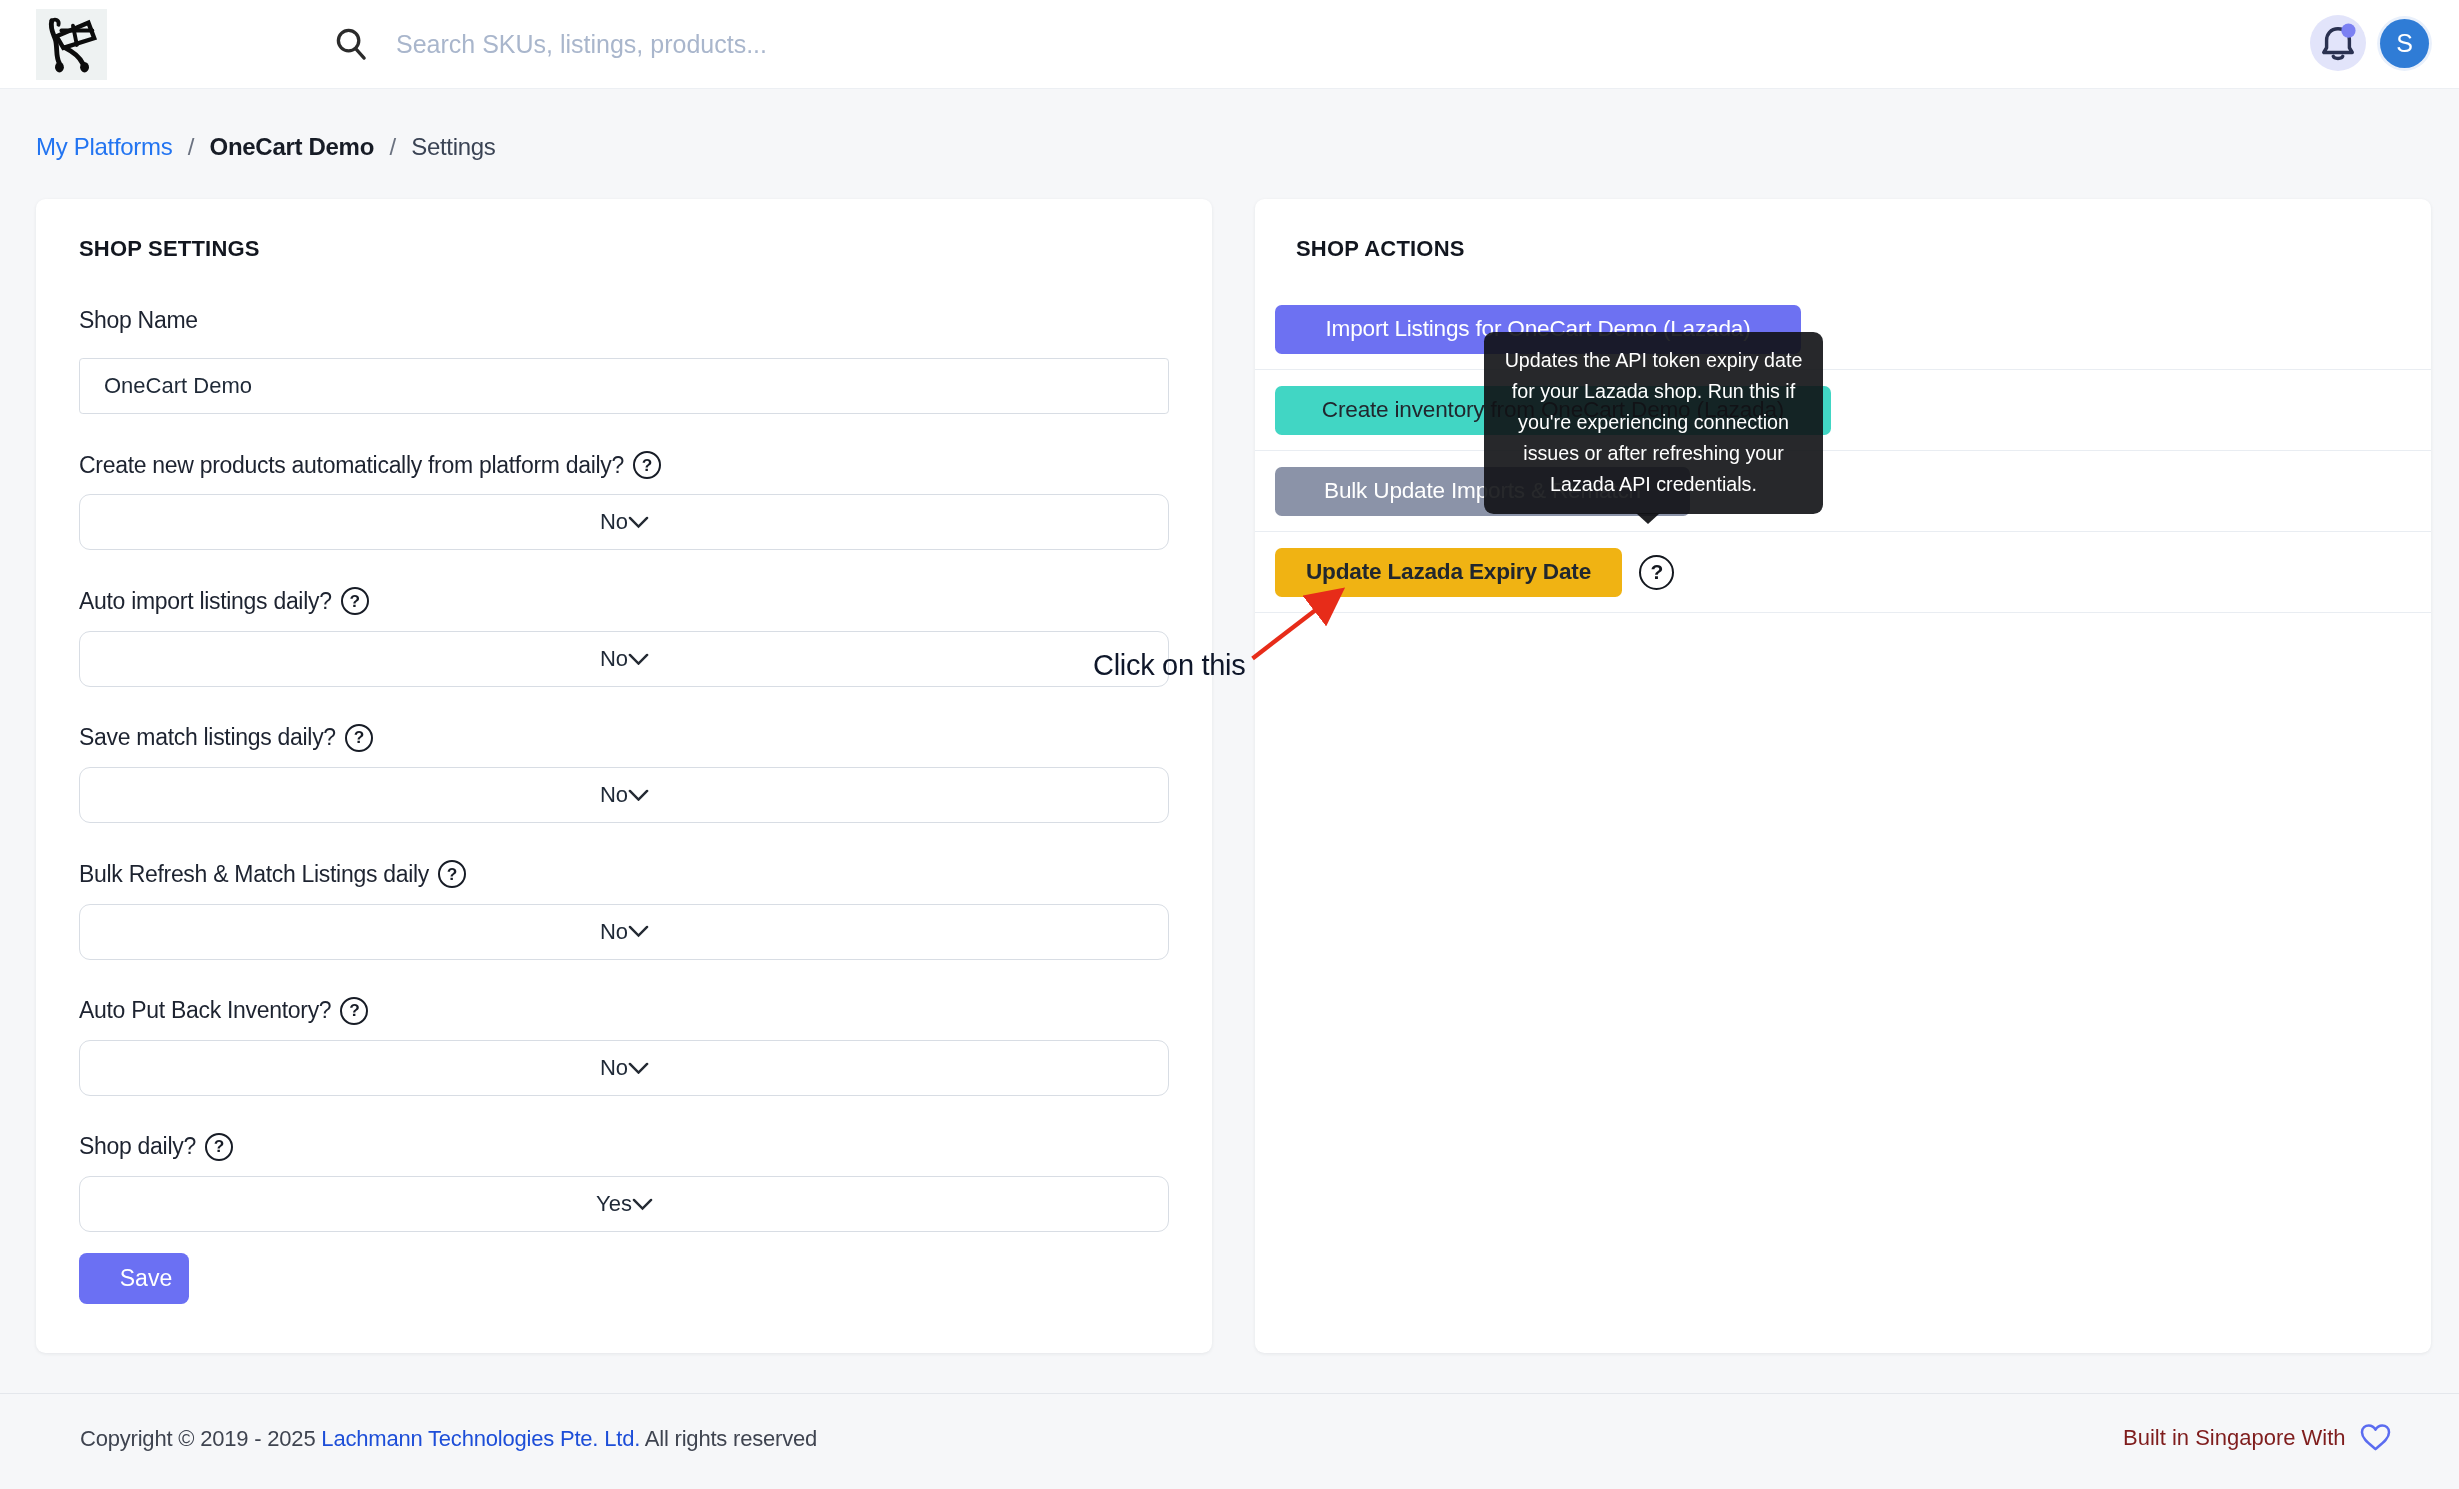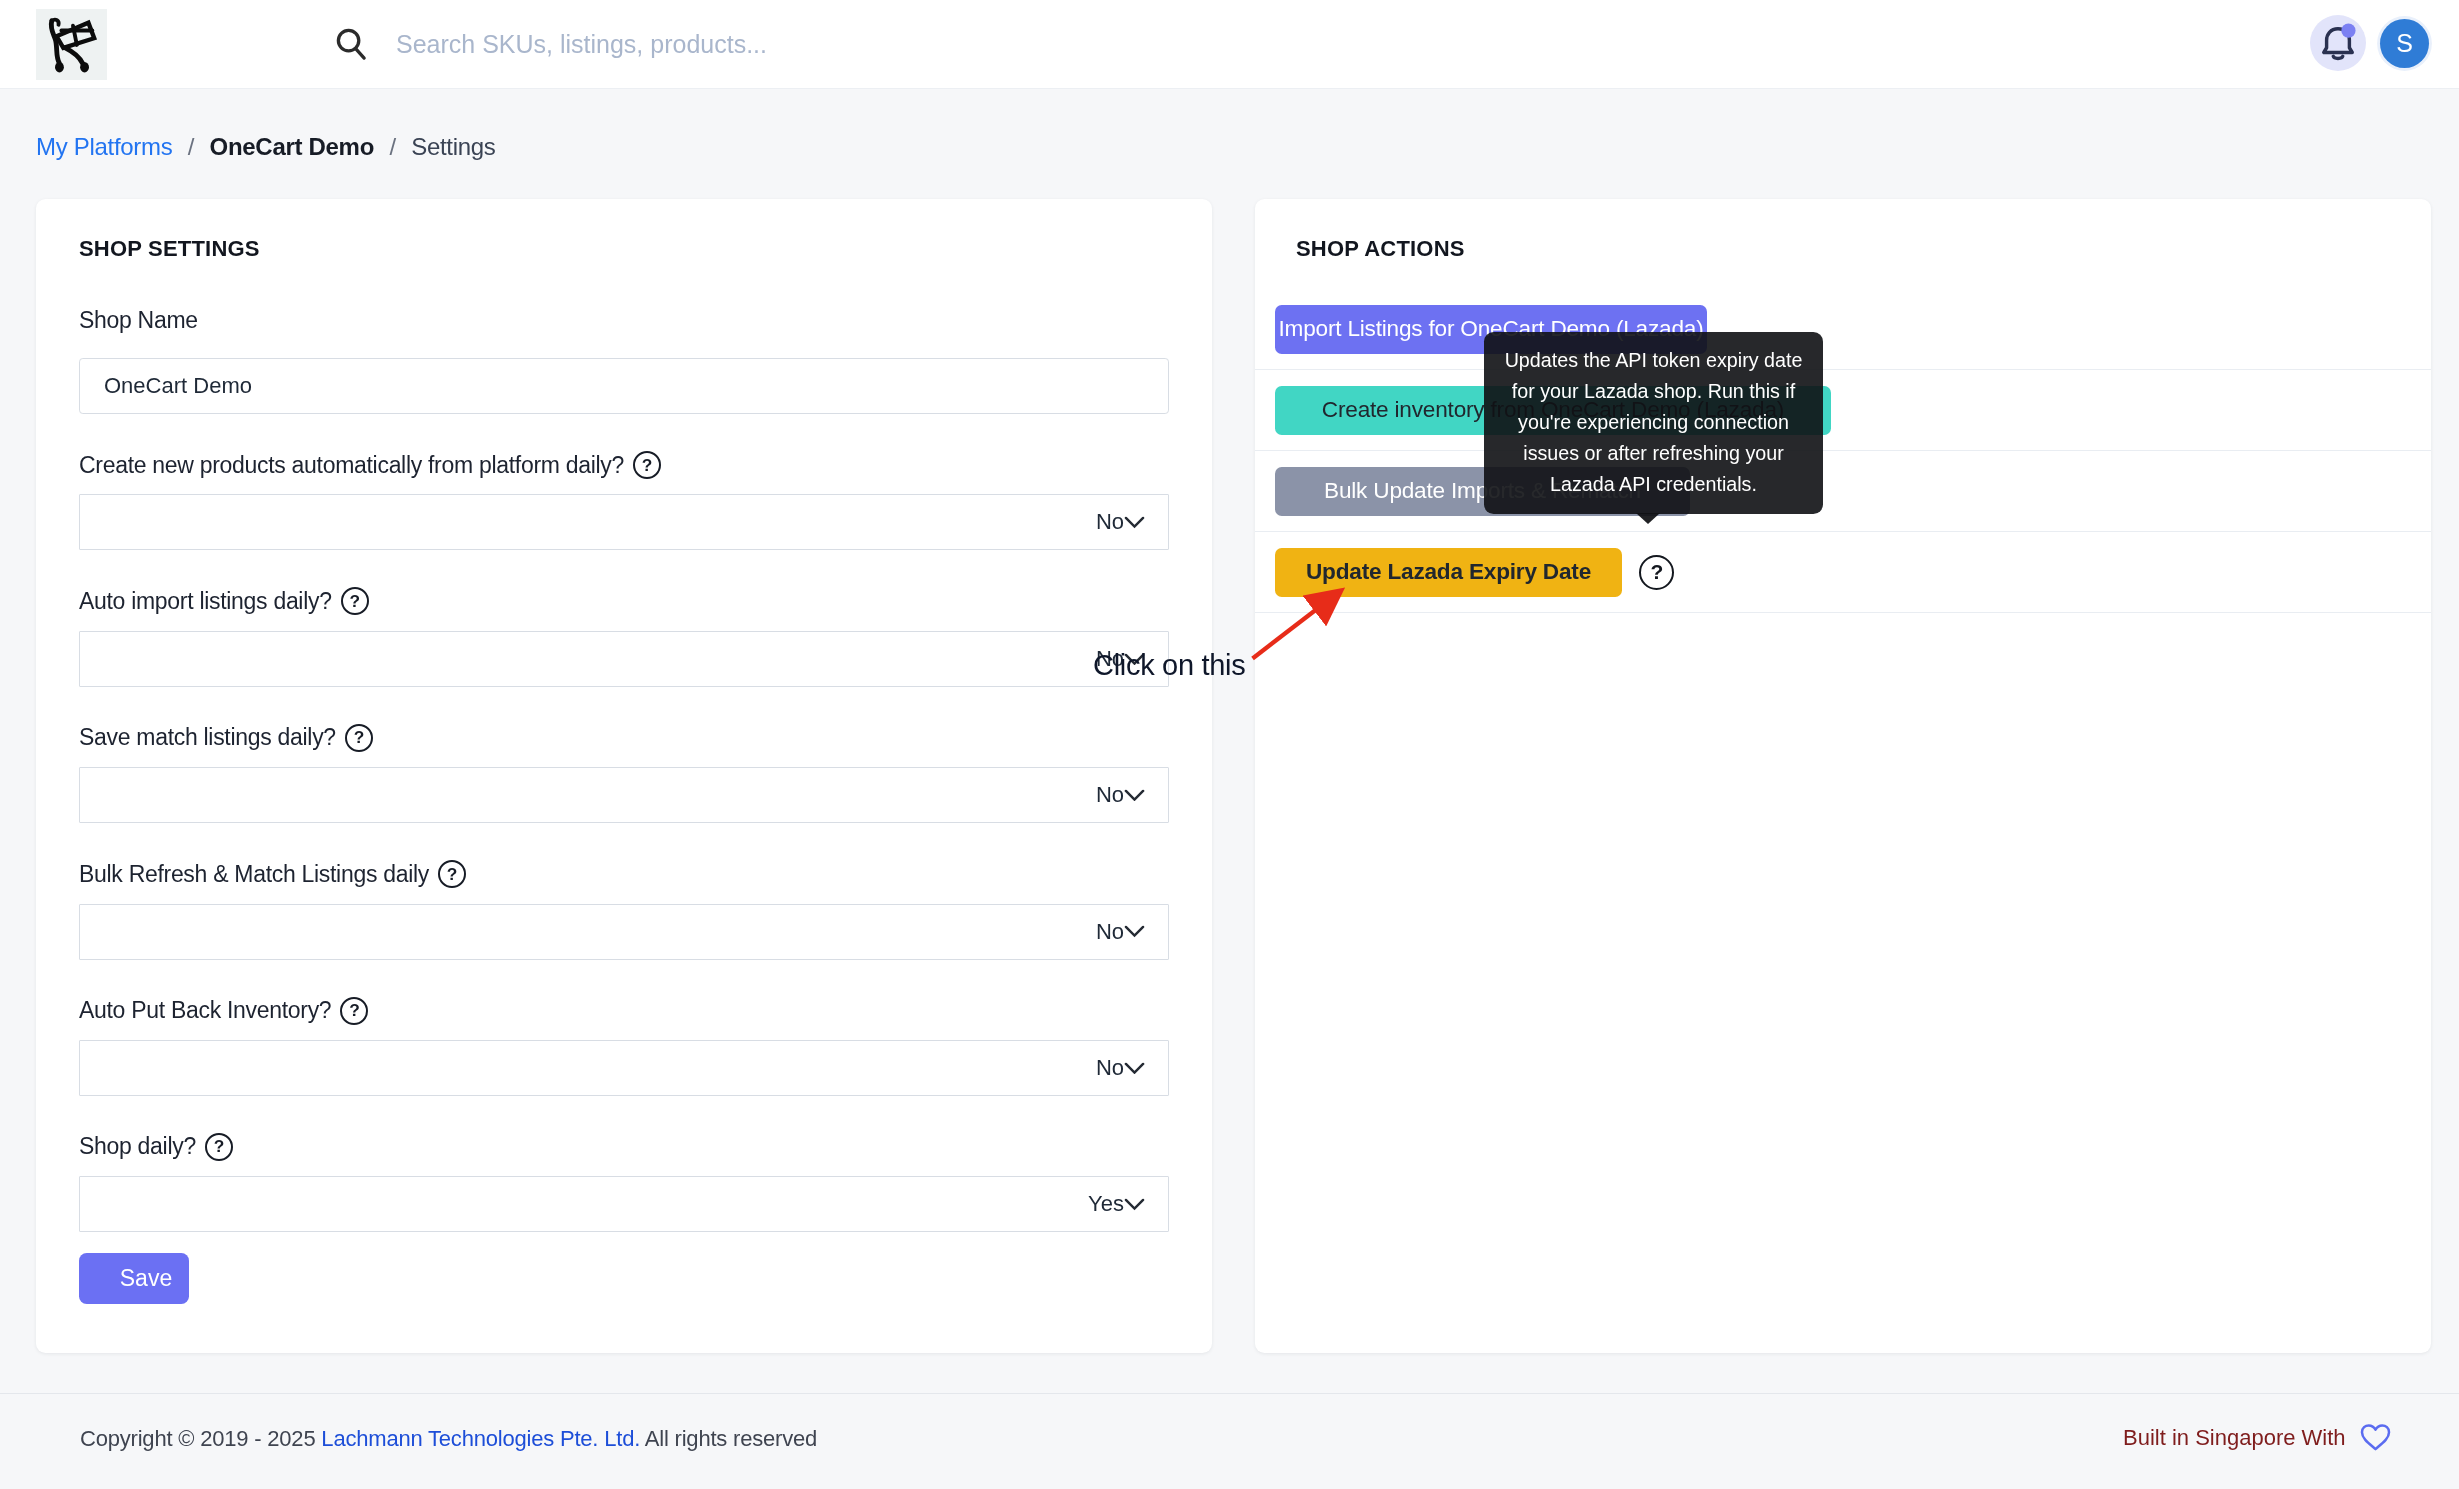--- a/index.html
+++ b/index.html
@@ -42,35 +42,35 @@
   .shop-name-label { margin-top:45px; font-size:23px; color:#1d2330; letter-spacing:-0.3px; }
   .text-input { margin-top:24px; width:1090px; height:56px; border:1px solid #d8dde4; border-radius:3.8px;
                 background:#fff; font-size:22px; color:#1f2937; padding:0 24px; outline:none;
                 font-family:"Liberation Sans", sans-serif; }
   .field { margin-top:37px; }
   .field-label-row { display:flex; align-items:center; gap:9px; font-size:23px; color:#1d2330;
                      letter-spacing:-0.3px; }
   .help-icon { width:28px; height:28px; border:2.3px solid #171c26; border-radius:50%; color:#171c26;
                font-size:17.3px; font-weight:bold; display:inline-flex; align-items:center;
                justify-content:center; cursor:pointer; flex:0 0 auto; }
-  .select { margin-top:15.4px; width:1090px; height:56px; border:1px solid #d8dde4; border-radius:1px;
-            background:#fff; display:flex; align-items:center; justify-content:flex-end;
+  .select { margin-top:15.4px; width:1090px; height:56px; border:1px solid #d8dde4; border-radius:11px;
+            background:#fff; display:flex; align-items:center; justify-content:center;
             padding:0 23px 0 24px; font-size:22px; color:#1f2937; cursor:pointer; }
   .chev { display:flex; }
   .save-btn { margin-top:21px; width:110px; height:51px; background:#6b70f3; border:none; border-radius:7.7px;
               color:#ffffff; font-size:23px; cursor:pointer; font-family:"Liberation Sans", sans-serif;padding-left:24px; }
 
   
   .actions-list { margin-top:27px; }
   .action-row { height:81px; display:flex; align-items:center; padding-left:20px;
                 border-bottom:1px solid #e9edf2; }
   .btn { height:49px; border:none; border-radius:6.7px; font-size:22.6px; letter-spacing:-0.2px;
          display:flex; align-items:center; justify-content:center; cursor:pointer;
          font-family:"Liberation Sans", sans-serif; white-space:nowrap; }
-  .btn-indigo { width:432px; background:#6d71f2; color:#ffffff; }
+  .btn-indigo { width:526px; background:#6d71f2; color:#ffffff; }
   .btn-teal   { width:556px; background:#41d6c4; color:#21272e; }
   .btn-slate  { width:415px; background:#8b93a8; color:#ffffff; }
   .btn-amber  { width:347px; background:#f0b313; color:#21272e; font-weight:bold; }
   .row-help { margin-left:17.3px; width:35px; height:35px; border:2.5px solid #14181f; border-radius:50%;
               color:#14181f; font-size:21px; font-weight:bold; display:flex; align-items:center;
               justify-content:center; cursor:pointer; }
 
   
   .tooltip { position:absolute; left:1484px; top:332px; width:339px; background:rgba(16,17,20,0.90);
              border-radius:9.6px; padding:13.4px 15.4px; color:#ffffff; font-size:19.7px; line-height:31px;

